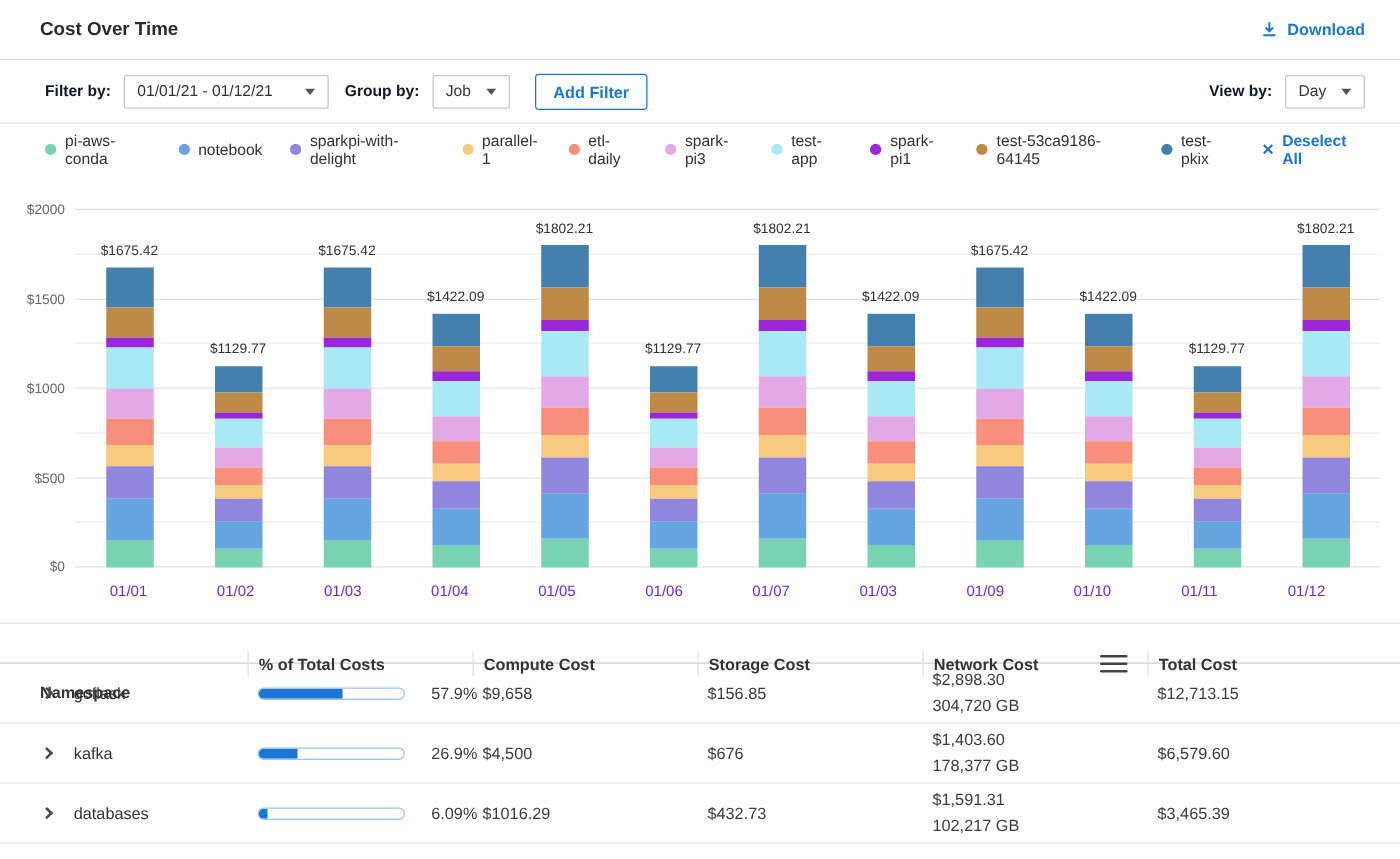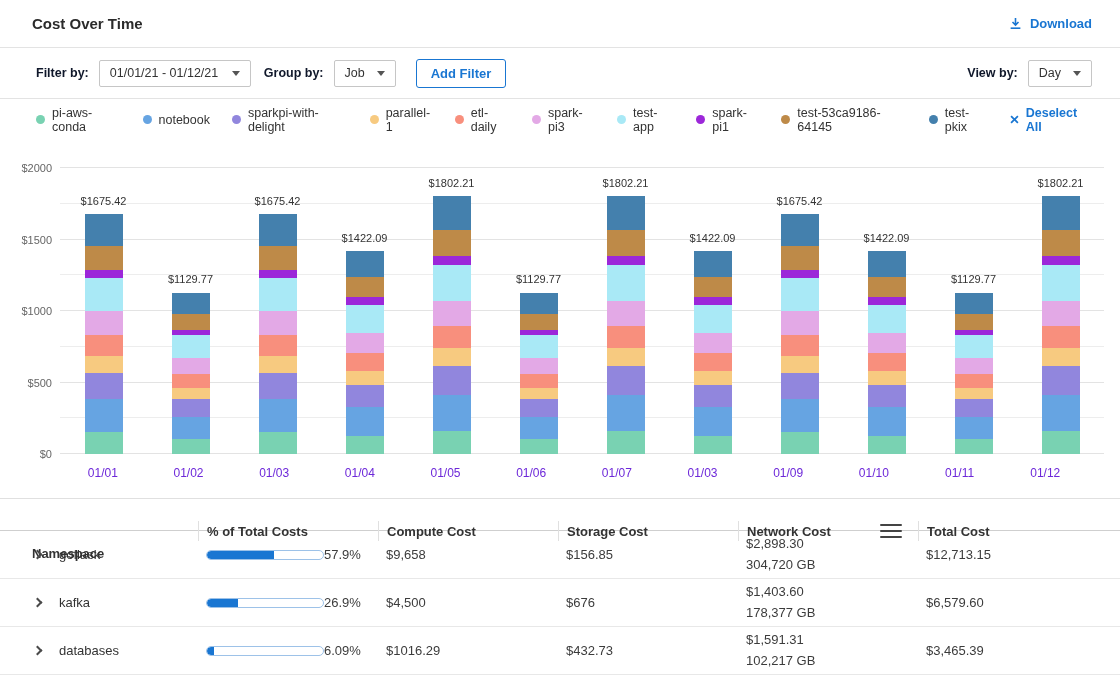--- a/index.html
+++ b/index.html
@@ -59,21 +59,21 @@
   .burger { width:22px; display:flex; flex-direction:column; gap:4px; margin-right:16px; cursor:pointer; }
   .burger span { height:2px; background:#444; border-radius:1px; }
   .trow { display:grid; grid-template-columns:198px 180px 180px 180px 180px 1fr;
     align-items:center; height:48px; border-bottom:1px solid #e8e8e8;
     font-size:13px; color:#3c3c3c; }
   .td { padding-left:8px; }
   .ns-cell { display:flex; align-items:center; gap:18px; padding-left:34px; }
   .chev { width:7px; height:7px; border-top:2px solid #4a4a4a; border-right:2px solid #4a4a4a;
     transform:rotate(45deg); cursor:pointer; flex-shrink:0; }
   .ns-name { font-size:13px; color:#333; }
-  .pct-cell { display:flex; align-items:center; gap:0; }
+  .pct-cell { display:flex; align-items:center; gap:21px; }
   .pbar { position:relative; width:118px; height:10px; border:1px solid #9dc2e8;
     border-radius:6px; background:#fff; overflow:hidden; flex-shrink:0; }
   .pfill { position:absolute; left:0; top:0; bottom:0; background:#1976D2; border-radius:5px 0 0 5px; }
   .net-cell { line-height:1.55; }
 </style>
 </head>
 <body>
 
 <div class="topbar">
   <div class="title">Cost Over Time</div>
@@ -83,21 +83,21 @@
         <path d="M8 2v7.2M4.8 6.4L8 9.6l3.2-3.2" stroke="#1976D2" stroke-width="1.7" fill="none"></path>
         <path d="M2.8 13h10.4" stroke="#1976D2" stroke-width="1.7"></path>
       </svg>
     </span>
     <span>Download</span>
   </div>
 </div>
 
 <div class="filterbar">
   <span class="flabel">Filter by:</span>
-  <div class="select" style="width:152px;">
+  <div class="select" style="width:164px;">
     <span>01/01/21 - 01/12/21</span>
     <span class="caret"></span>
   </div>
   <span class="flabel" style="margin-left:3px;">Group by:</span>
   <div class="select">
     <span>Job</span>
     <span class="caret"></span>
   </div>
   <button class="add-filter">Add Filter</button>
   <div class="spacer"></div>

